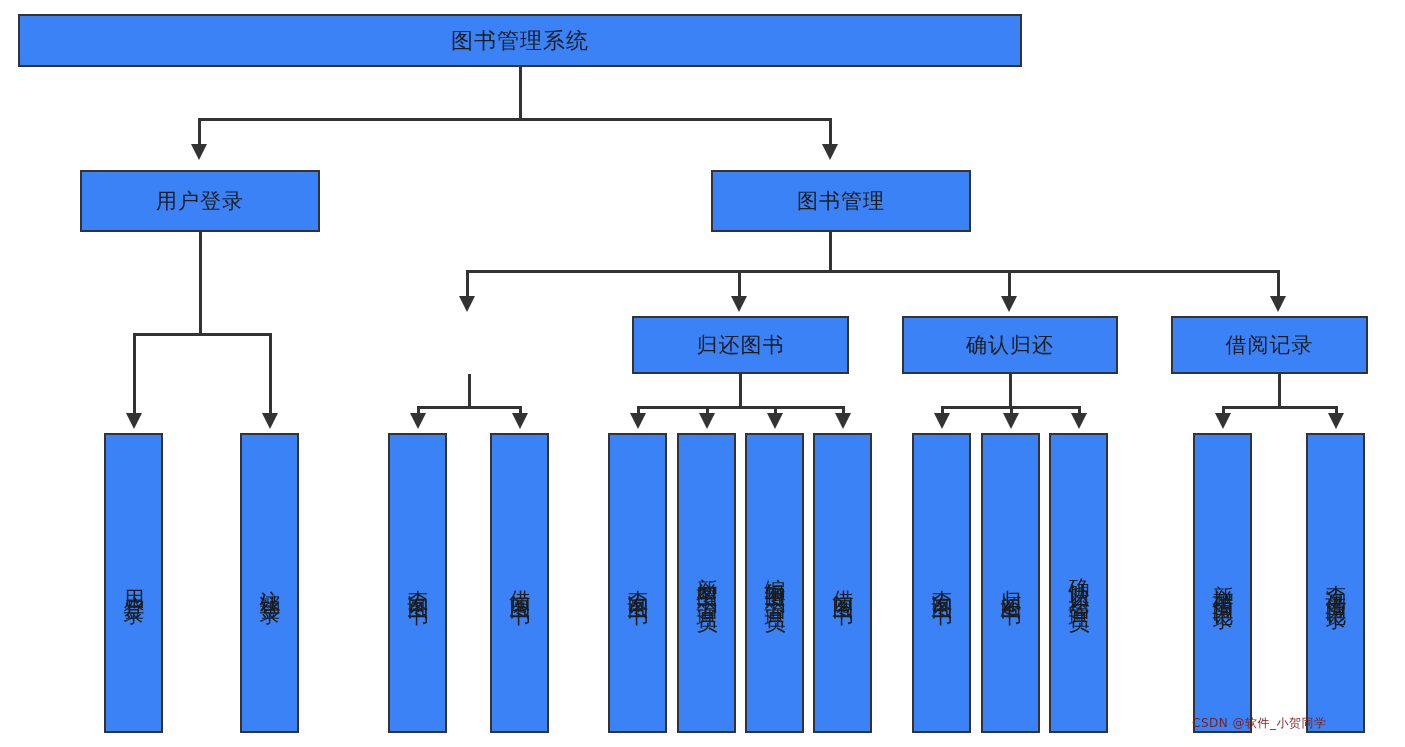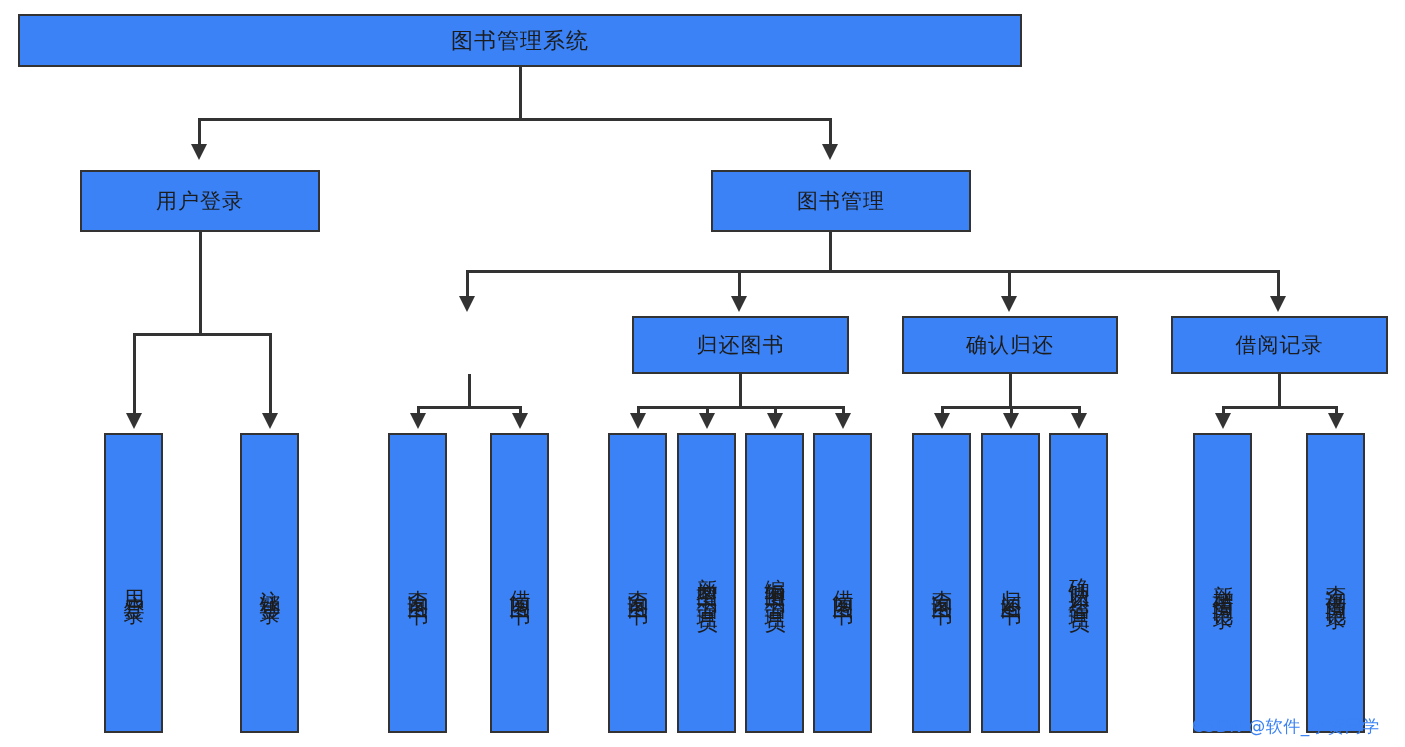--- a/index.html
+++ b/index.html
@@ -59,22 +59,22 @@
   .arrow{
     position:absolute;
     width:0;height:0;
     border-left:8px solid transparent;
     border-right:8px solid transparent;
     border-top:16px solid #333333;
   }
   
   #watermark{
     position:absolute;
-    font-size:17px;
-    color:#3b82f6;
+    font-size:12px;
+    color:#7f1d1d;
     letter-spacing:0.5px;
     white-space:nowrap;
     user-select:none;
   }
 </style>
 </head>
 <body>
 
 <div id="diagram-root">
 
@@ -124,21 +124,21 @@
 
 
   <div class="node" style="left:632px; top:316px; width:217px; height:58px;">
     <span class="label">归还图书</span>
   </div>
 
   <div class="node" style="left:902px; top:316px; width:216px; height:58px;">
     <span class="label">确认归还</span>
   </div>
 
-  <div class="node" style="left:1171px; top:316px; width:217px; height:58px;">
+  <div class="node" style="left:1171px; top:316px; width:197px; height:58px;">
     <span class="label">借阅记录</span>
   </div>
 
   <div class="conn v" style="left:468px; top:374px; height:34px;"></div>
   <div class="conn h" style="left:417px; top:406px; width:104px; height:2.5px;"></div>
   <div class="conn v" style="left:417px; top:406px; height:9px;"></div>
   <div class="arrow" style="left:410px; top:413px;"></div>
   <div class="conn v" style="left:519px; top:406px; height:9px;"></div>
   <div class="arrow" style="left:512px; top:413px;"></div>
 

